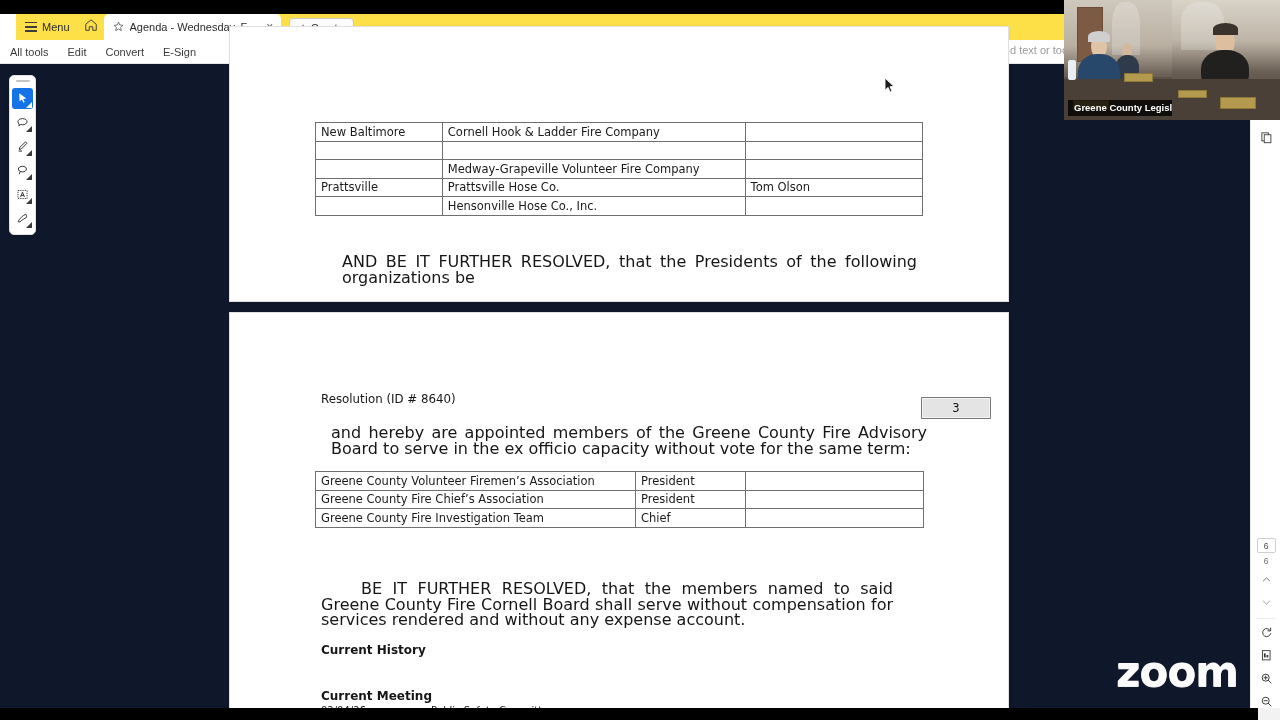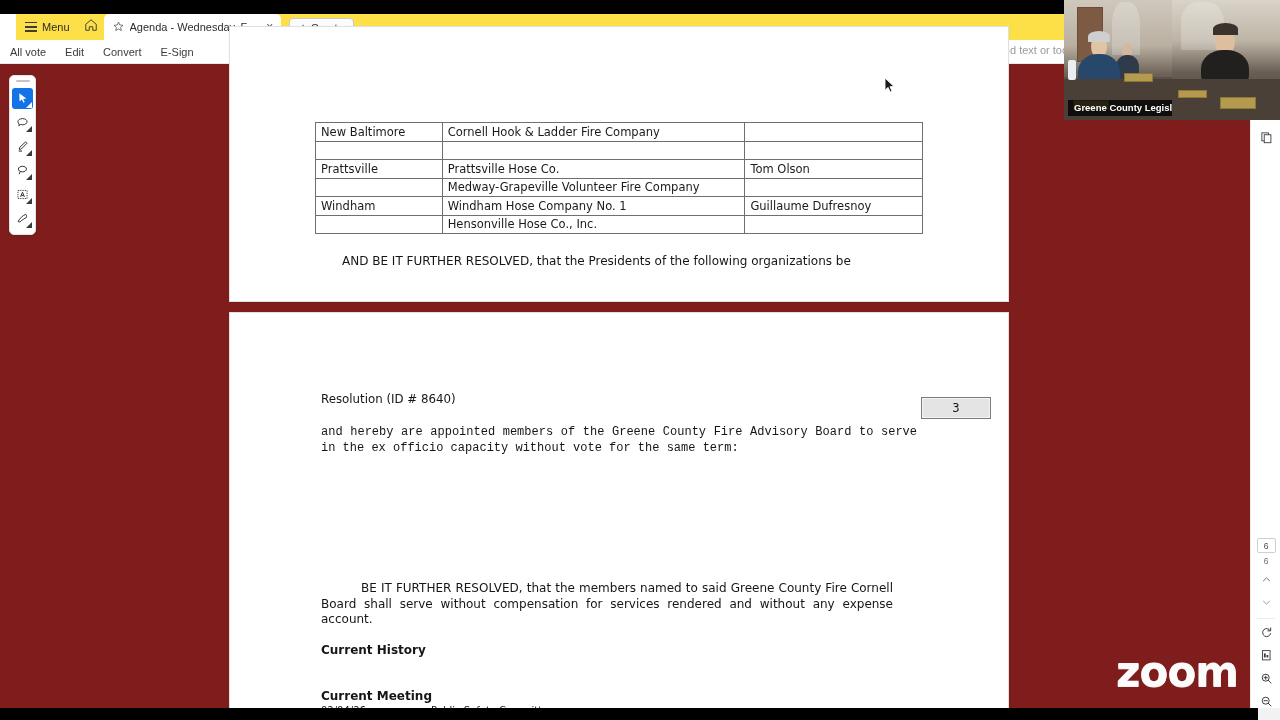--- a/index.html
+++ b/index.html
@@ -56,21 +56,21 @@
   }
   .menustrip .mi { font-size:11px; color:#3b3b3b; }
   .findbox {
     position:absolute; right:204px; top:44px;
     font-size:11px; color:#9b9b9b;
   }
 
   
   .workspace {
     position:absolute; top:64px; left:0; width:1280px; height:656px;
-    background:#7f1d1d;
+    background:#0f172a;
   }
 
   
   .leftrail {
     position:absolute; left:9px; top:11px; width:27px;
     background:#ffffff; border:1px solid #e3e3e3; border-radius:5px;
     box-shadow:0 1px 3px rgba(0,0,0,.10);
     padding:3px 0 4px 0; display:flex; flex-direction:column; align-items:center;
   }
   .rail-grip { width:14px; height:2px; background:#c4c4c4; border-radius:1px; margin:1px 0 4px 0; }
@@ -99,21 +99,21 @@
 
   .docbody { position:relative; font-family:"DejaVu Sans", sans-serif; color:#161616; }
 
   
   table.doctbl { border-collapse:collapse; font-size:11.5px; color:#1a1a1a; }
   table.doctbl td {
     border:1px solid #6f6f6f; padding:1px 5px; height:18.5px; vertical-align:middle;
     font-family:"DejaVu Sans", sans-serif; white-space:nowrap;
   }
 
-  .para { font-size:12px; line-height:15.6px; color:#161616; text-align:justify; }
+  .para { font-size:16px; line-height:15.6px; color:#161616; text-align:justify; }
   .para.just { text-align:justify; }
   .bold { font-weight:bold; }
 
   .pagenum-label { font-size:11.5px; color:#1a1a1a; }
   .packet-btn {
     display:inline-block; border:1px solid #7a7a7a; background:#e4e4e4;
     font-size:11.5px; font-weight:bold; color:#111; padding:3px 13px;
     box-shadow:inset 0 0 0 1px #f4f4f4;
   }
   .resnum-btn {
@@ -225,21 +225,21 @@
       <span class="tab-title">Agenda - Wednesday, F…</span>
       <span class="tab-close">×</span>
     </div>
     <div class="create-btn">
       <span class="plus">+</span>
       <span>Create</span>
     </div>
   </div>
 
   <div class="menustrip">
-    <span class="mi">All vote</span>
+    <span class="mi">All tools</span>
     <span class="mi">Edit</span>
     <span class="mi">Convert</span>
     <span class="mi">E-Sign</span>
   </div>
   <div class="findbox">Find text or tools</div>
 
   <div class="workspace">
 
     <div class="leftrail">
       <div class="rail-grip"></div>
@@ -301,36 +301,31 @@
                 <td style="width:127px;">New Baltimore</td>
                 <td style="width:303px;">Cornell Hook &amp; Ladder Fire Company</td>
                 <td style="width:178px;"></td>
               </tr>
               <tr>
                 <td></td>
                 <td></td>
                 <td></td>
               </tr>
               <tr>
+                <td></td>
+                <td>Medway-Grapeville Volunteer Fire Company</td>
+                <td></td>
+              </tr>
+              <tr>
                 <td>Prattsville</td>
                 <td>Prattsville Hose Co.</td>
                 <td>Tom Olson</td>
               </tr>
               <tr>
                 <td></td>
-                <td>Medway-Grapeville Volunteer Fire Company</td>
-                <td></td>
-              </tr>
-              <tr>
-                <td>Windham</td>
-                <td>Windham Hose Company No. 1</td>
-                <td>Guillaume Dufresnoy</td>
-              </tr>
-              <tr>
-                <td></td>
                 <td>Hensonville Hose Co., Inc.</td>
                 <td></td>
               </tr>
             </tbody>
           </table>
 
           <div class="para" style="position:absolute; left:112px; top:227px; width:575px;">AND BE IT FURTHER RESOLVED, that the Presidents of the following organizations be</div>
 
           <div class="pagenum-label" style="position:absolute; left:641px; top:286px;">Page 1</div>
 
@@ -343,24 +338,39 @@
 
       <div class="page page-b">
         <div class="docbody">
 
           <div style="position:absolute; left:91px; top:79px; font-size:11.8px; color:#161616;">Resolution (ID # 8640)</div>
 
           <div style="position:absolute; left:691px; top:84px;">
             <span class="resnum-btn">3</span>
           </div>
 
-          <div class="para just" style="position:absolute; left:91px; top:112px; width:596px;font-family:Liberation Mono, monospace;">and hereby are appointed members of the Greene County Fire Advisory Board to serve in the ex officio capacity without vote for the same term:</div>
+          <div class="para just" style="position:absolute; left:101px; top:112px; width:596px;">and hereby are appointed members of the Greene County Fire Advisory Board to serve in the ex officio capacity without vote for the same term:</div>
 
           <table class="doctbl" style="position:absolute; left:85px; top:158px; width:609px;">
             <tbody>
+              <tr>
+                <td style="width:320px;">Greene County Volunteer Firemen’s Association</td>
+                <td style="width:110px;">President</td>
+                <td style="width:178px;"></td>
+              </tr>
+              <tr>
+                <td>Greene County Fire Chief’s Association</td>
+                <td>President</td>
+                <td></td>
+              </tr>
+              <tr>
+                <td>Greene County Fire Investigation Team</td>
+                <td>Chief</td>
+                <td></td>
+              </tr>
             </tbody>
           </table>
 
           <div class="para just" style="position:absolute; left:91px; top:268px; width:572px; text-indent:40px;">BE IT FURTHER RESOLVED, that the members named to said Greene County Fire Cornell Board shall serve without compensation for services rendered and without any expense account.</div>
 
           <div class="para bold" style="position:absolute; left:91px; top:330px; font-size:12px;">Current History</div>
 
           <div class="para bold" style="position:absolute; left:91px; top:376px; font-size:12px;">Current Meeting</div>
 
           <div style="position:absolute; left:91px; top:392px; font-size:10px; color:#1a1a1a;">02/04/26</div>

